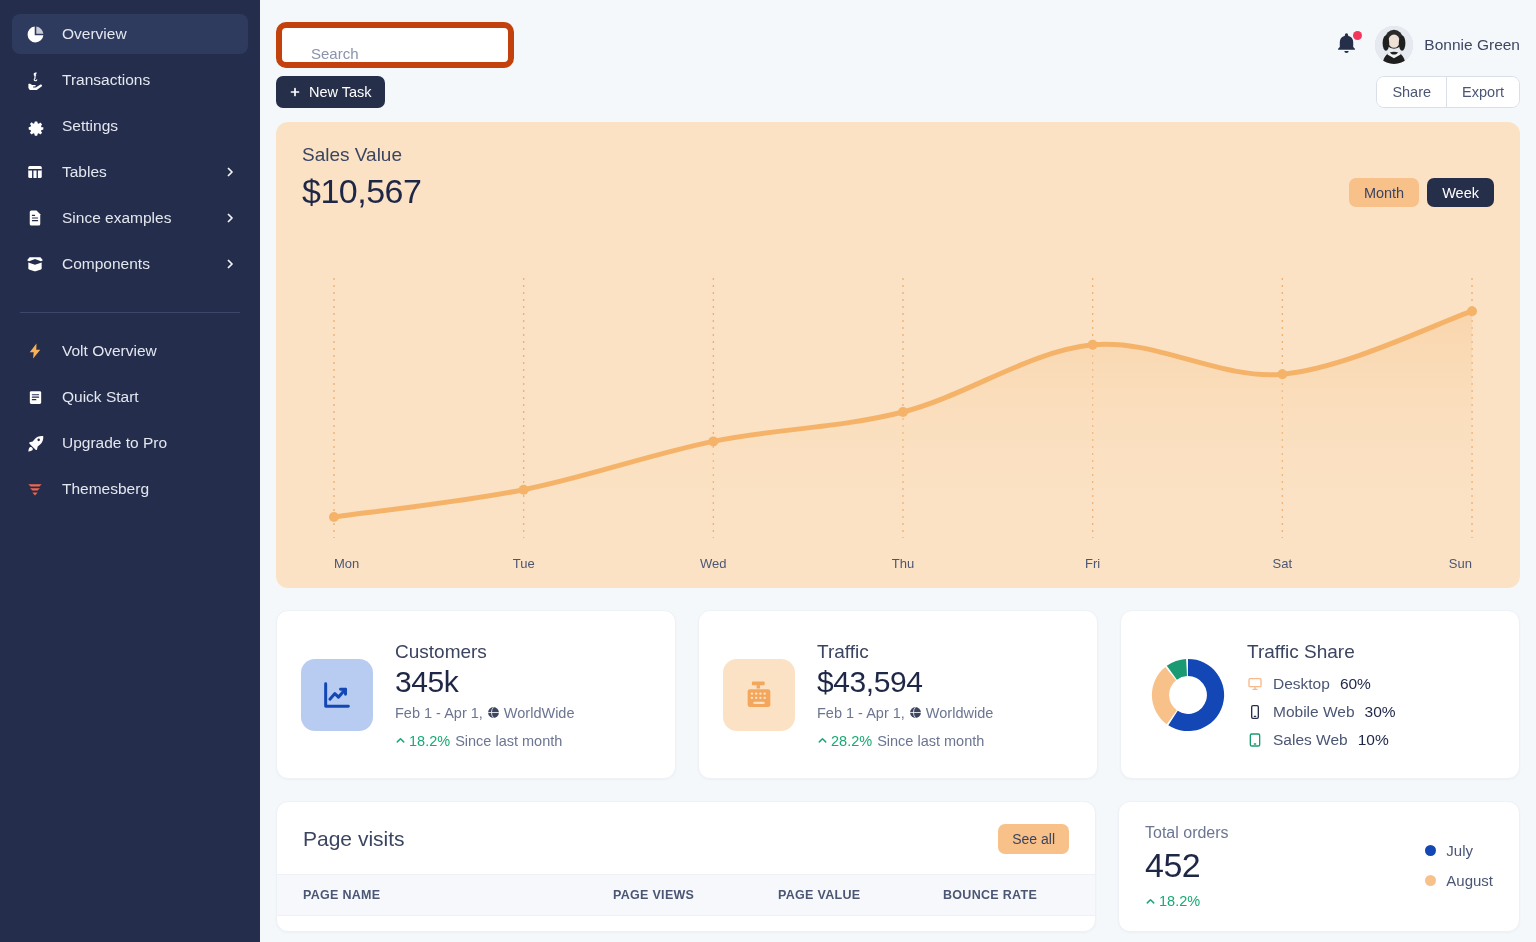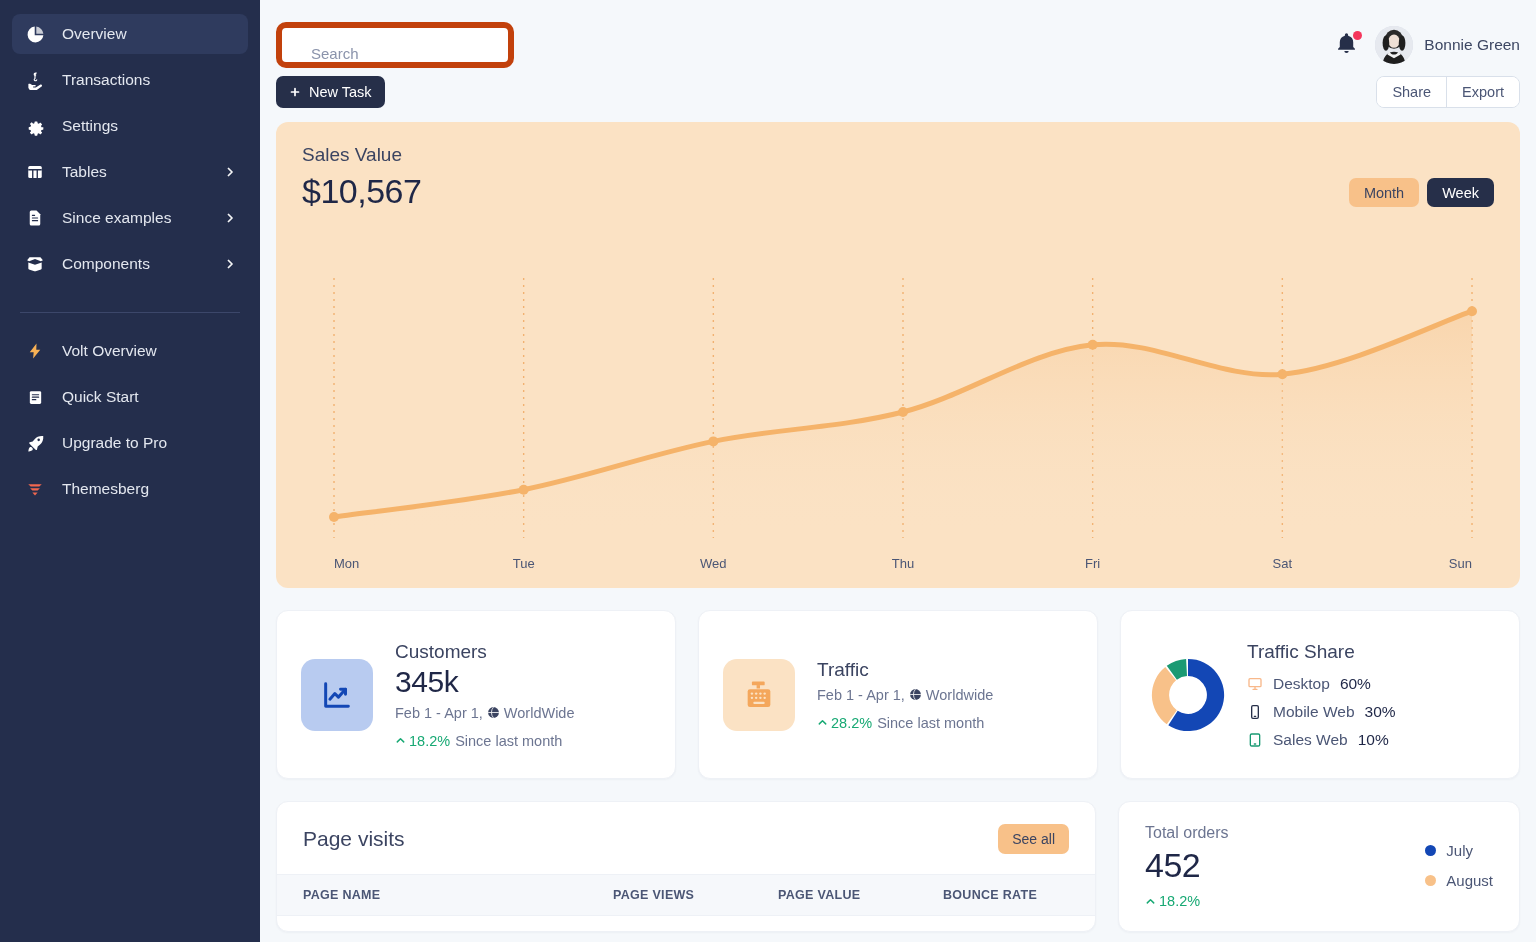--- a/index.html
+++ b/index.html
@@ -461,20 +461,21 @@
                 <circle cx="7" cy="14" r=".85"></circle>
                 <circle cx="10" cy="14" r=".85"></circle>
                 <circle cx="13" cy="14" r=".85"></circle>
                 <circle cx="16" cy="14" r=".85"></circle>
                 <rect x="8" y="16.8" width="8" height="1.6" rx=".7"></rect>
               </g>
             </svg>
         </div>
         <div class="stat-body">
           <div class="stat-name">Traffic</div>
+          <div class="stat-num">$43,594</div>
           <div class="stat-range">
             <span>Feb 1 - Apr 1,</span>
             <svg width="13" height="13" viewBox="0 0 24 24" fill="#3b4461">
                 <circle cx="12" cy="12" r="10"></circle>
                 <path d="M12 2a15 15 0 0 0 0 20M2 12h20" stroke="#fff" stroke-width="1.5" fill="none"></path>
               </svg>
             <span>Worldwide</span>
           </div>
           <div class="stat-delta">
             <span class="val">

